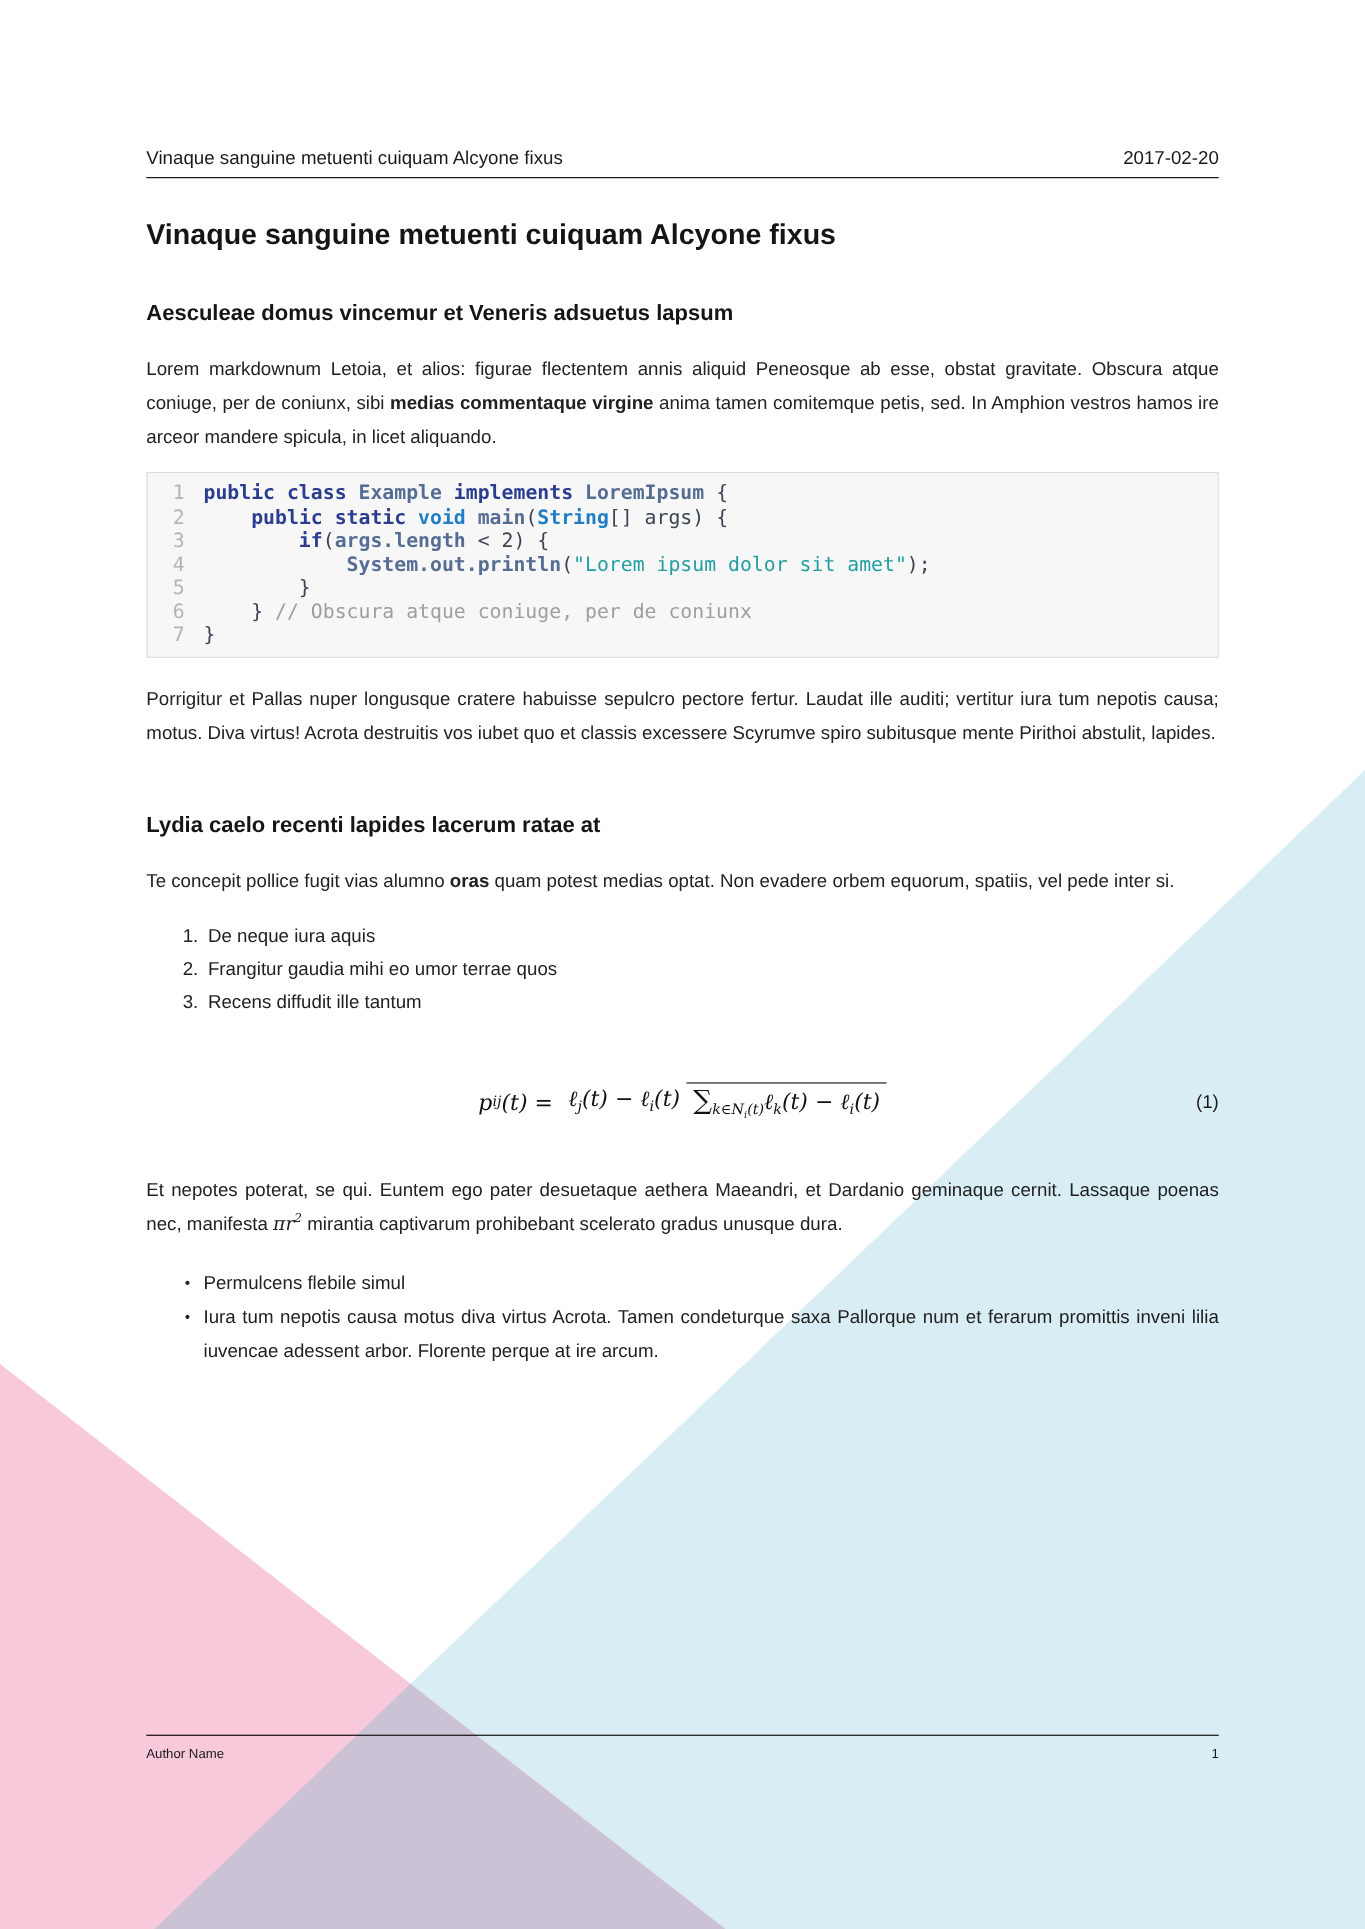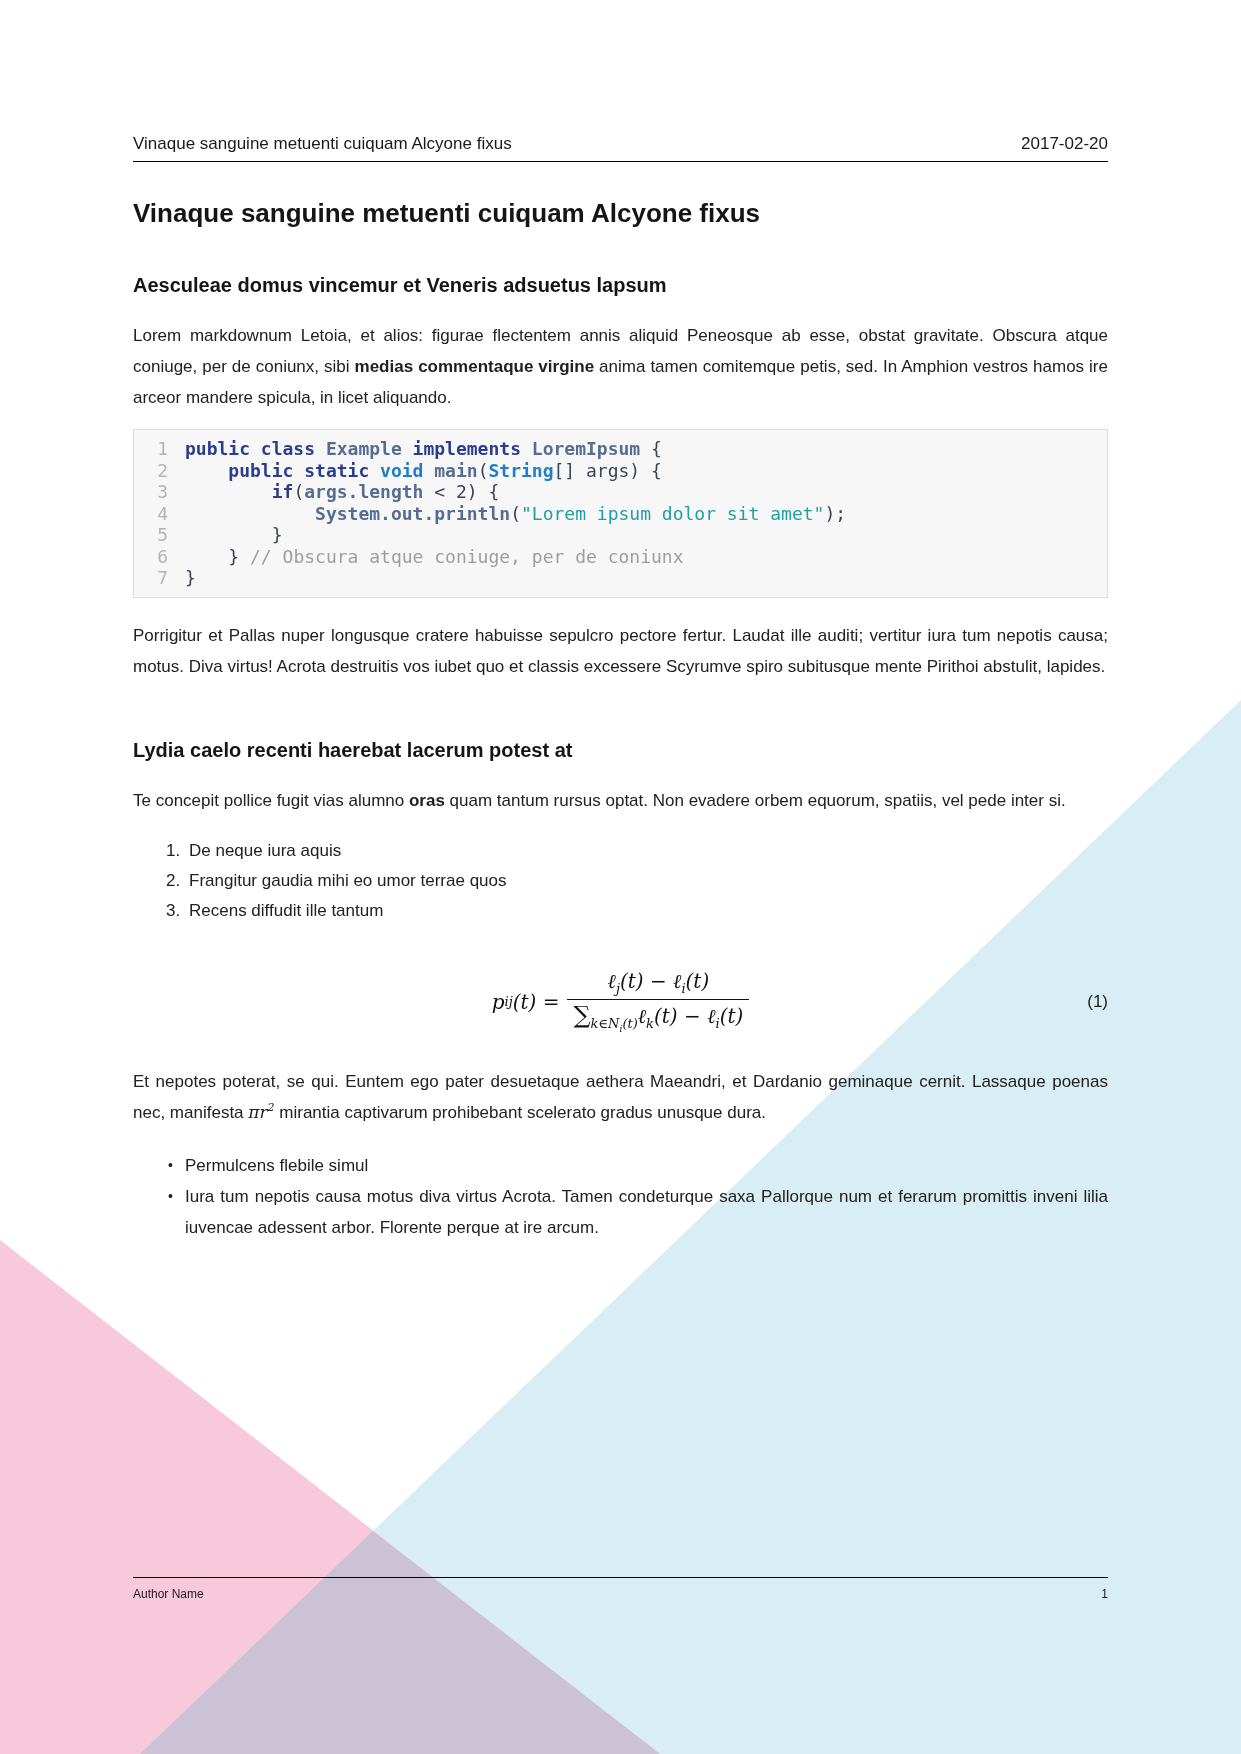--- a/index.html
+++ b/index.html
@@ -48,21 +48,21 @@
   ul.bullet-list{margin:22px 0 0 0;padding-left:52px;list-style:none;font-size:17px;line-height:31px;}
   ul.bullet-list li{position:relative;padding-left:0;text-align:justify;}
   ul.bullet-list li::before{content:"\2022";position:absolute;left:-17px;top:0;font-size:14px;}
 
   
   .equation{position:relative;margin:34px 0 0 0;height:84px;
     display:flex;align-items:center;justify-content:center;}
   .eq-math{font-family:"DejaVu Serif",serif;font-style:italic;font-size:20px;color:#111;
     display:inline-flex;align-items:center;}
   .eq-math sub{font-size:13px;font-style:italic;}
-  .frac{display:inline-flex;flex-direction:column;align-items:center;margin-left:8px;vertical-align:middle;}
+  .frac{display:inline-flex;align-items:center;margin-left:8px;vertical-align:middle;}
   .frac .num{padding:0 6px 3px 6px;}
   .frac .den{border-top:1.4px solid #111;padding:3px 6px 0 6px;white-space:nowrap;}
   .sum{font-style:normal;font-size:24px;line-height:1;}
   .sumsub{font-size:12px;}
   .sumsub sub{font-size:9px;}
   .eq-label{position:absolute;right:0;top:50%;transform:translateY(-50%);
     font-size:17px;color:#1a1a1a;font-family:"Liberation Sans",sans-serif;}
 
   
   .page-footer{position:absolute;left:133px;width:975px;top:1577px;z-index:1;
@@ -120,23 +120,23 @@
         </div>
         <div class="code-line">
           <span class="lineno">7</span>
           <span class="code-text"><span class="tok-pl">}</span></span>
         </div>
       </div>
   </div>
 
   <p class="para">Porrigitur et Pallas nuper longusque cratere habuisse sepulcro pectore fertur. Laudat ille auditi; vertitur iura tum nepotis causa; motus. Diva virtus! Acrota destruitis vos iubet quo et classis excessere Scyrumve spiro subitusque mente Pirithoi abstulit, lapides.</p>
 
-  <h2 class="section-heading second">Lydia caelo recenti haerebat lacerum potest at</h2>
+  <h2 class="section-heading second">Lydia caelo recenti lapides lacerum ratae at</h2>
 
-  <p class="para"><span>Te concepit pollice fugit vias alumno </span><b>oras</b><span> quam tantum rursus optat. Non evadere orbem equorum, spatiis, vel pede inter si.</span></p>
+  <p class="para"><span>Te concepit pollice fugit vias alumno </span><b>oras</b><span> quam potest medias optat. Non evadere orbem equorum, spatiis, vel pede inter si.</span></p>
 
   <ol class="num-list">
       <li>De neque iura aquis</li>
       <li>Frangitur gaudia mihi eo umor terrae quos</li>
       <li>Recens diffudit ille tantum</li>
     </ol>
 
   <div class="equation">
     <span class="eq-math">
         <span>p</span>

